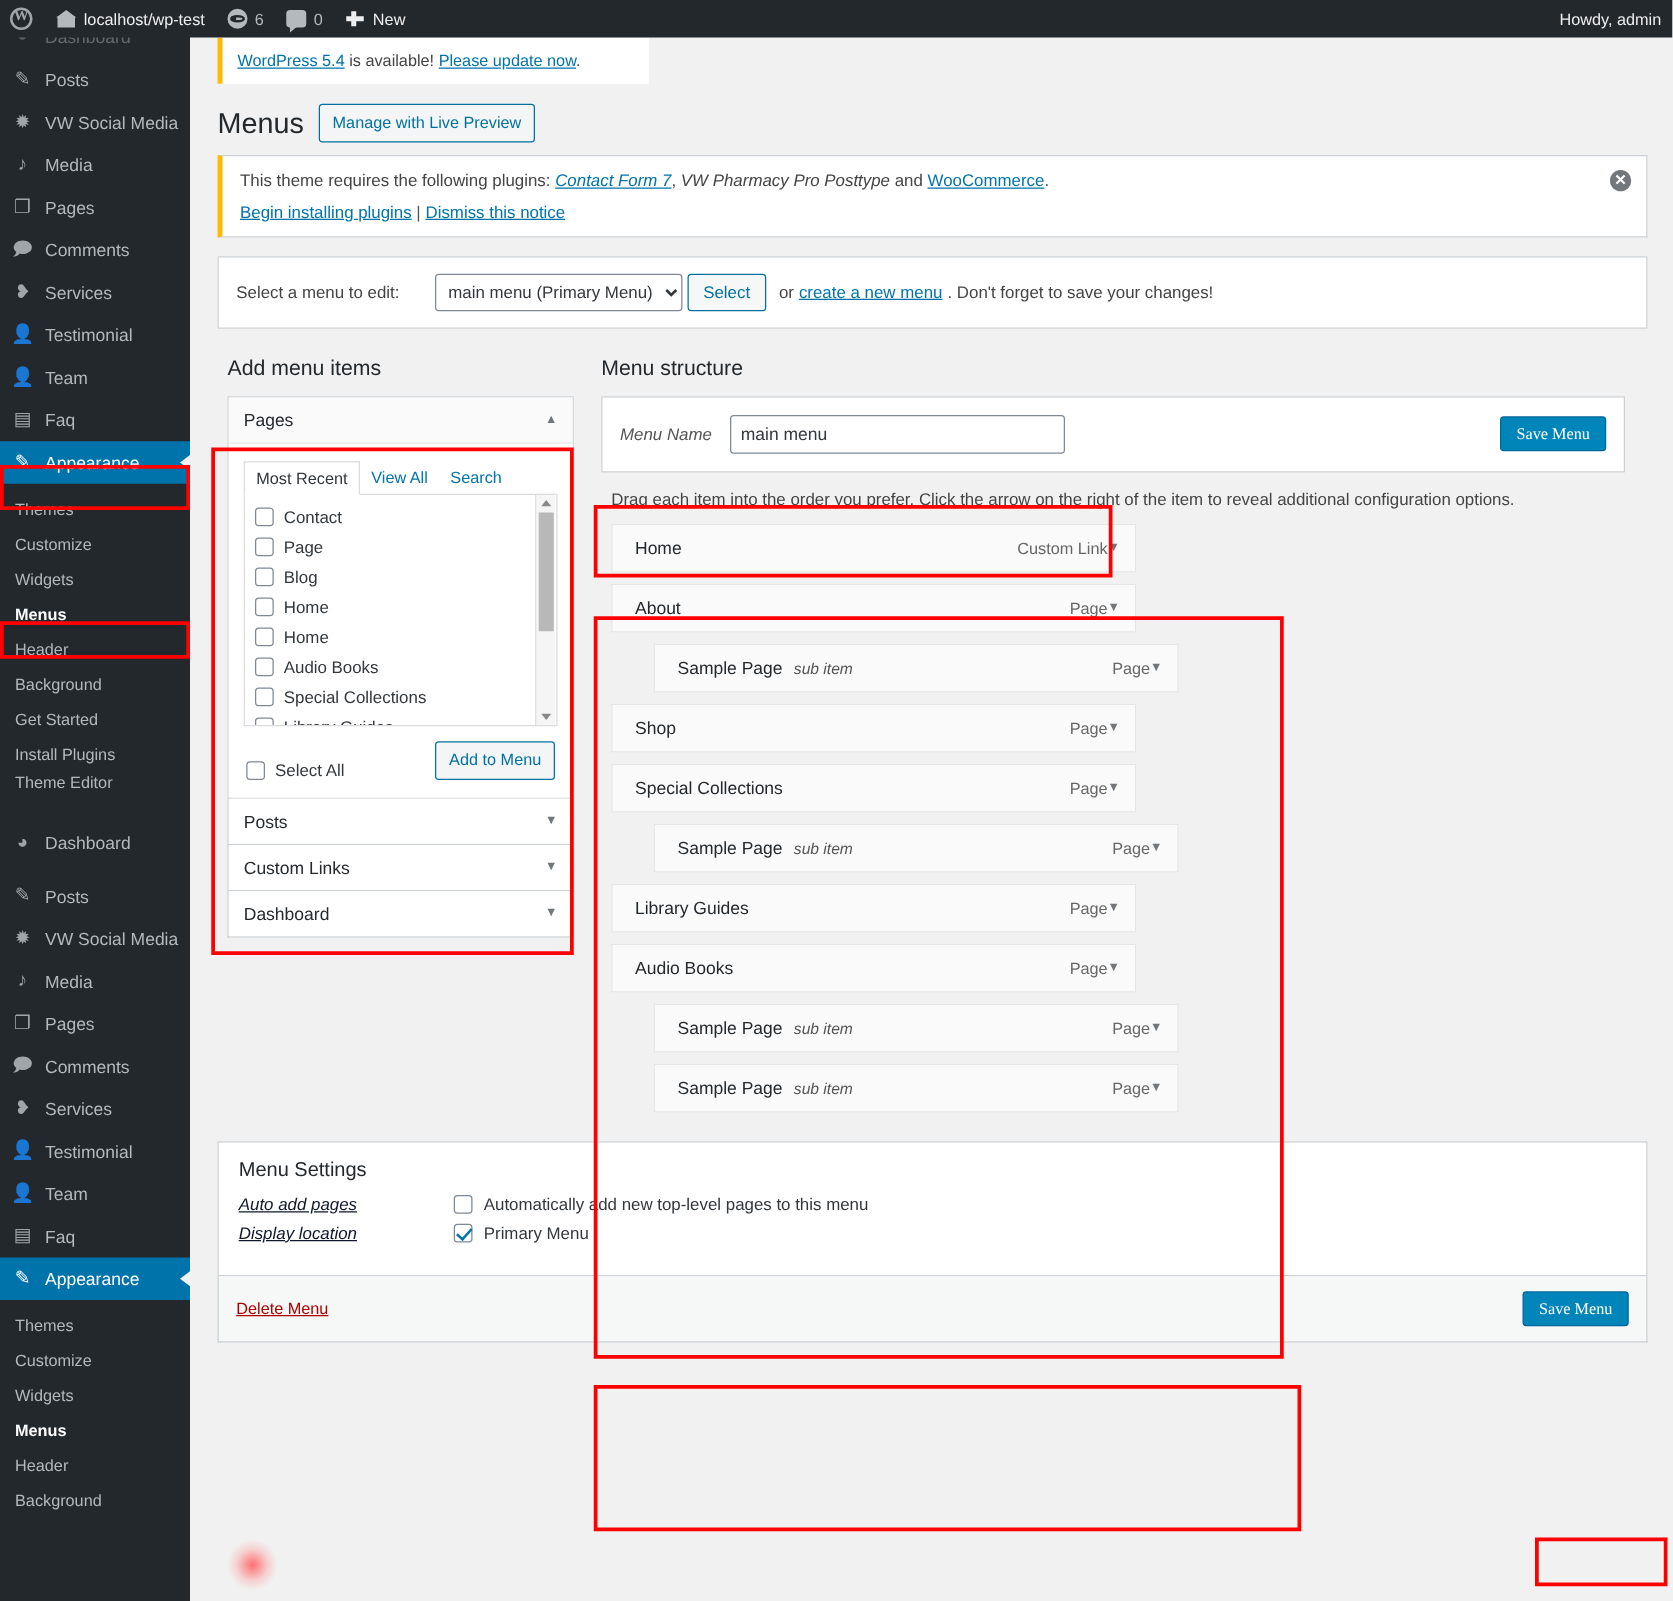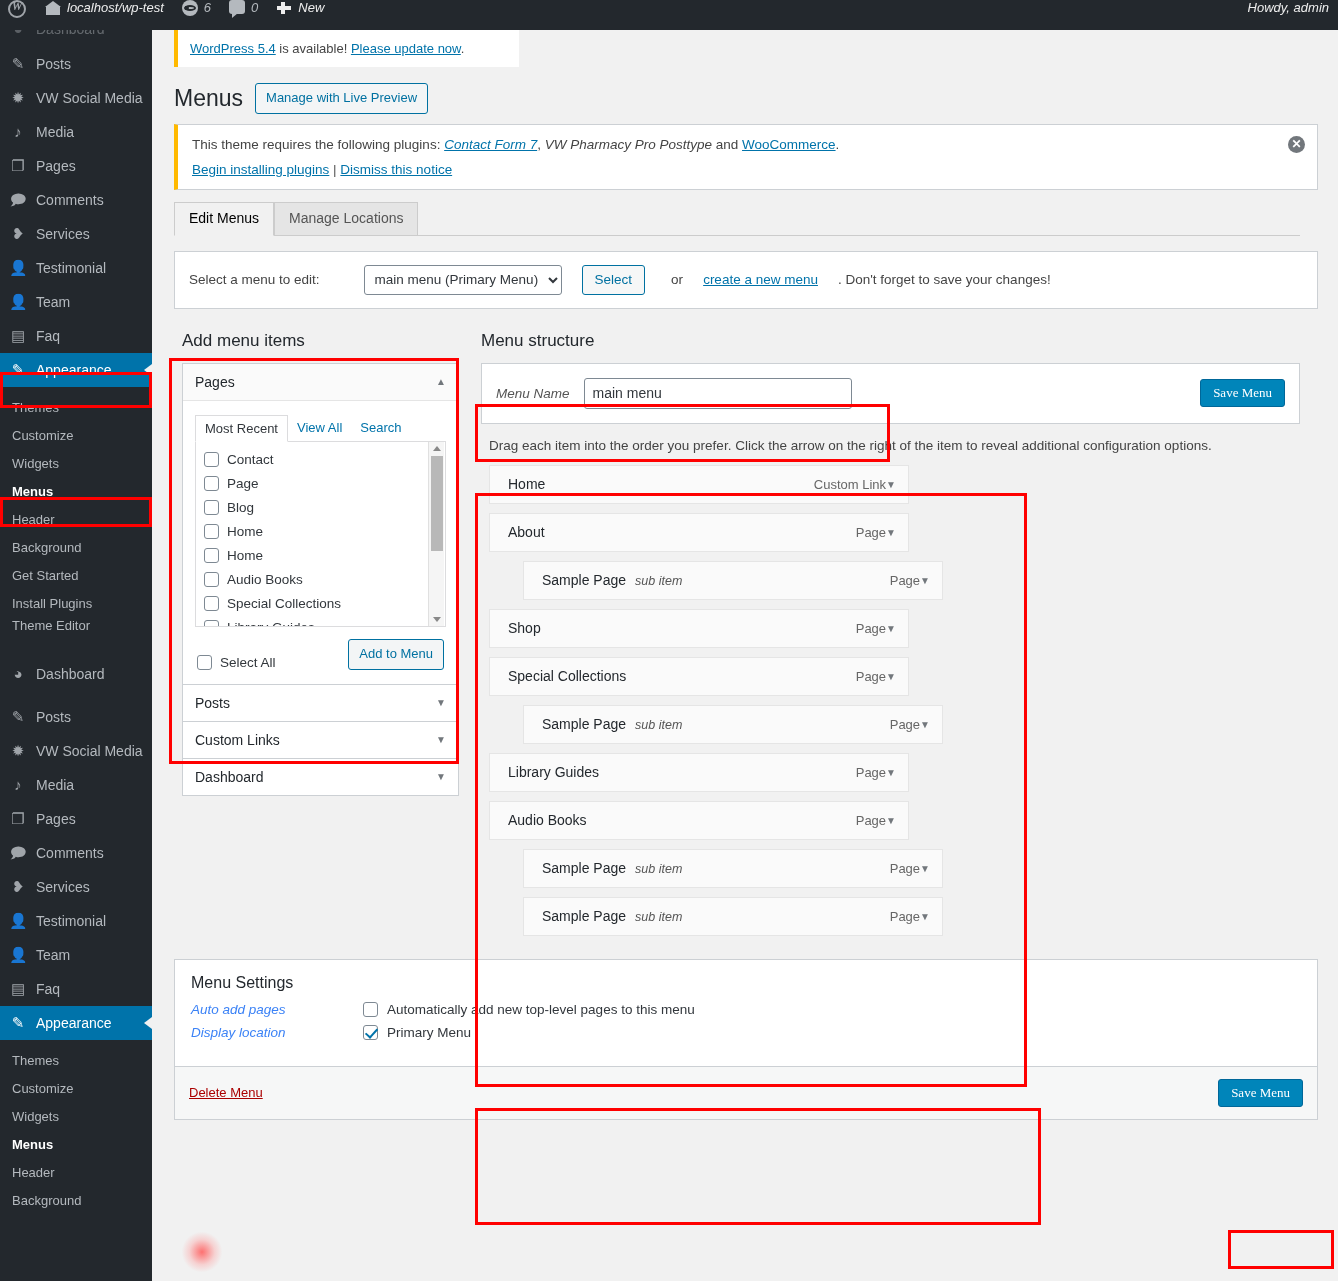--- a/index.html
+++ b/index.html
@@ -14,22 +14,22 @@
     position:relative;
   }
 
   
   #adminbar {
     position:absolute; top:0; left:0; width:1338px; height:30px;
     background:#23282d; color:#eee; display:flex; align-items:center;
     font-size:13px; z-index:60;
   }
   #adminbar .ab-item {
-    display:flex; gap:6px;
-    height:30px; padding:0 9px; color:#eee; white-space:nowrap;font-style:italic;
+    display:flex; align-items:center; gap:6px;
+    height:30px; padding:0 9px; color:#eee; white-space:nowrap;
   }
   #adminbar .ab-item.logo { padding:0 10px 0 8px; }
   #adminbar .spacer { flex:1; }
   .wp-logo-circ {
     width:18px; height:18px; border-radius:50%;
     border:2px solid #a0a5aa; position:relative; display:inline-block;
   }
   .wp-logo-circ::before {
     content:"W"; position:absolute; left:0; right:0; top:-3px;
     text-align:center; font-size:12px; font-weight:bold; color:#a0a5aa;
@@ -159,21 +159,21 @@
   .nav-tab {
     border:1px solid #ccc; border-bottom:none; background:#e5e5e5;
     color:#555; padding:6px 14px 7px; font-size:14px; margin-right:0;
     line-height:1.33; text-decoration:none; cursor:pointer;
   }
   .nav-tab.active { background:#f1f1f1; color:#000; border-bottom:1px solid #f1f1f1;
      position:relative; top:1px; }
 
   .menu-select-bar {
     background:#fff; border:1px solid #ccd0d4; padding:13px 14px;
-    width:1144px; margin-top:15px; display:flex; align-items:center; gap:20px;
+    width:1144px; margin-top:15px; display:flex; align-items:center; gap:4px;
     font-size:13.5px;
   }
   select.menu-select {
     font-family:"Liberation Sans", sans-serif; font-size:13.5px;
     padding:4px 6px; border:1px solid #7e8993; border-radius:3px;
     background:#fff; color:#32373c; min-width:196px; height:30px;margin-left:24px;
   }
   .btn-select { border:1px solid #0071a1; color:#0071a1; background:#f6f7f7;
     border-radius:3px; padding:4px 12px; font-size:13.5px; cursor:pointer; height:30px;}
 
@@ -251,21 +251,21 @@
     height:39px; padding:0 12px 0 18px; width:420px; }
   .mi.sub { margin-left:34px; width:420px; }
   .mi .mi-title { font-size:14px; color:#23282d; display:flex; align-items:baseline; gap:9px; }
   .mi .sub-flag { font-style:italic; font-size:12.5px; color:#555; }
   .mi .mi-right { display:flex; align-items:center; color:#666; font-size:13px; }
 
   .settings-box { background:#fff; border:1px solid #ccd0d4; border-top:none;
     padding:14px 16px 18px; width:1144px; }
   .settings-box h3 { font-size:16px; font-weight:400; color:#23282d; margin:0 0 10px 0; }
   .set-row { display:flex; align-items:center; margin-bottom:8px; font-size:13.5px; }
-  .set-row .set-label { font-style:italic; color:#3b82f6; width:172px; flex:0 0 172px; }
+  .set-row .set-label { font-style:italic; color:#0f172a; width:172px; flex:0 0 172px;text-decoration:underline; }
   .set-row .set-val { display:flex; align-items:center; gap:9px; color:#32373c; }
 
   .footer-bar {
     background:#f6f7f7; border:1px solid #ccd0d4; border-top:none;
     padding:12px 14px; width:1144px; display:flex; align-items:center;
     justify-content:space-between;
   }
   .delete-link { color:#a00; font-size:13px; }
 
   .red-blur {
@@ -472,24 +472,20 @@
     <div class="notice-plugins">
       <span class="dismiss-x">✕</span>
       <p>
         <span>This theme requires the following plugins: </span><a style="font-style:italic">Contact Form 7</a><span>, </span><i>VW Pharmacy Pro Posttype</i><span> and </span><a style="">WooCommerce</a><span>.</span>
       </p>
       <p>
         <a>Begin installing plugins</a><span style="color:#555"> | </span><a>Dismiss this notice</a>
       </p>
     </div>
 
-    <div class="nav-tabs">
-      <a class="nav-tab active">Edit Menus</a>
-      <a class="nav-tab">Manage Locations</a>
-    </div>
 
     <div class="menu-select-bar">
       <span>Select a menu to edit:</span>
       <select class="menu-select">
         <option>main menu (Primary Menu)</option>
       </select>
       <button class="btn-select">Select</button>
       <span style="margin-left:6px">or </span>
         <a>create a new menu</a>
         <span>. Don't forget to save your changes!</span>

